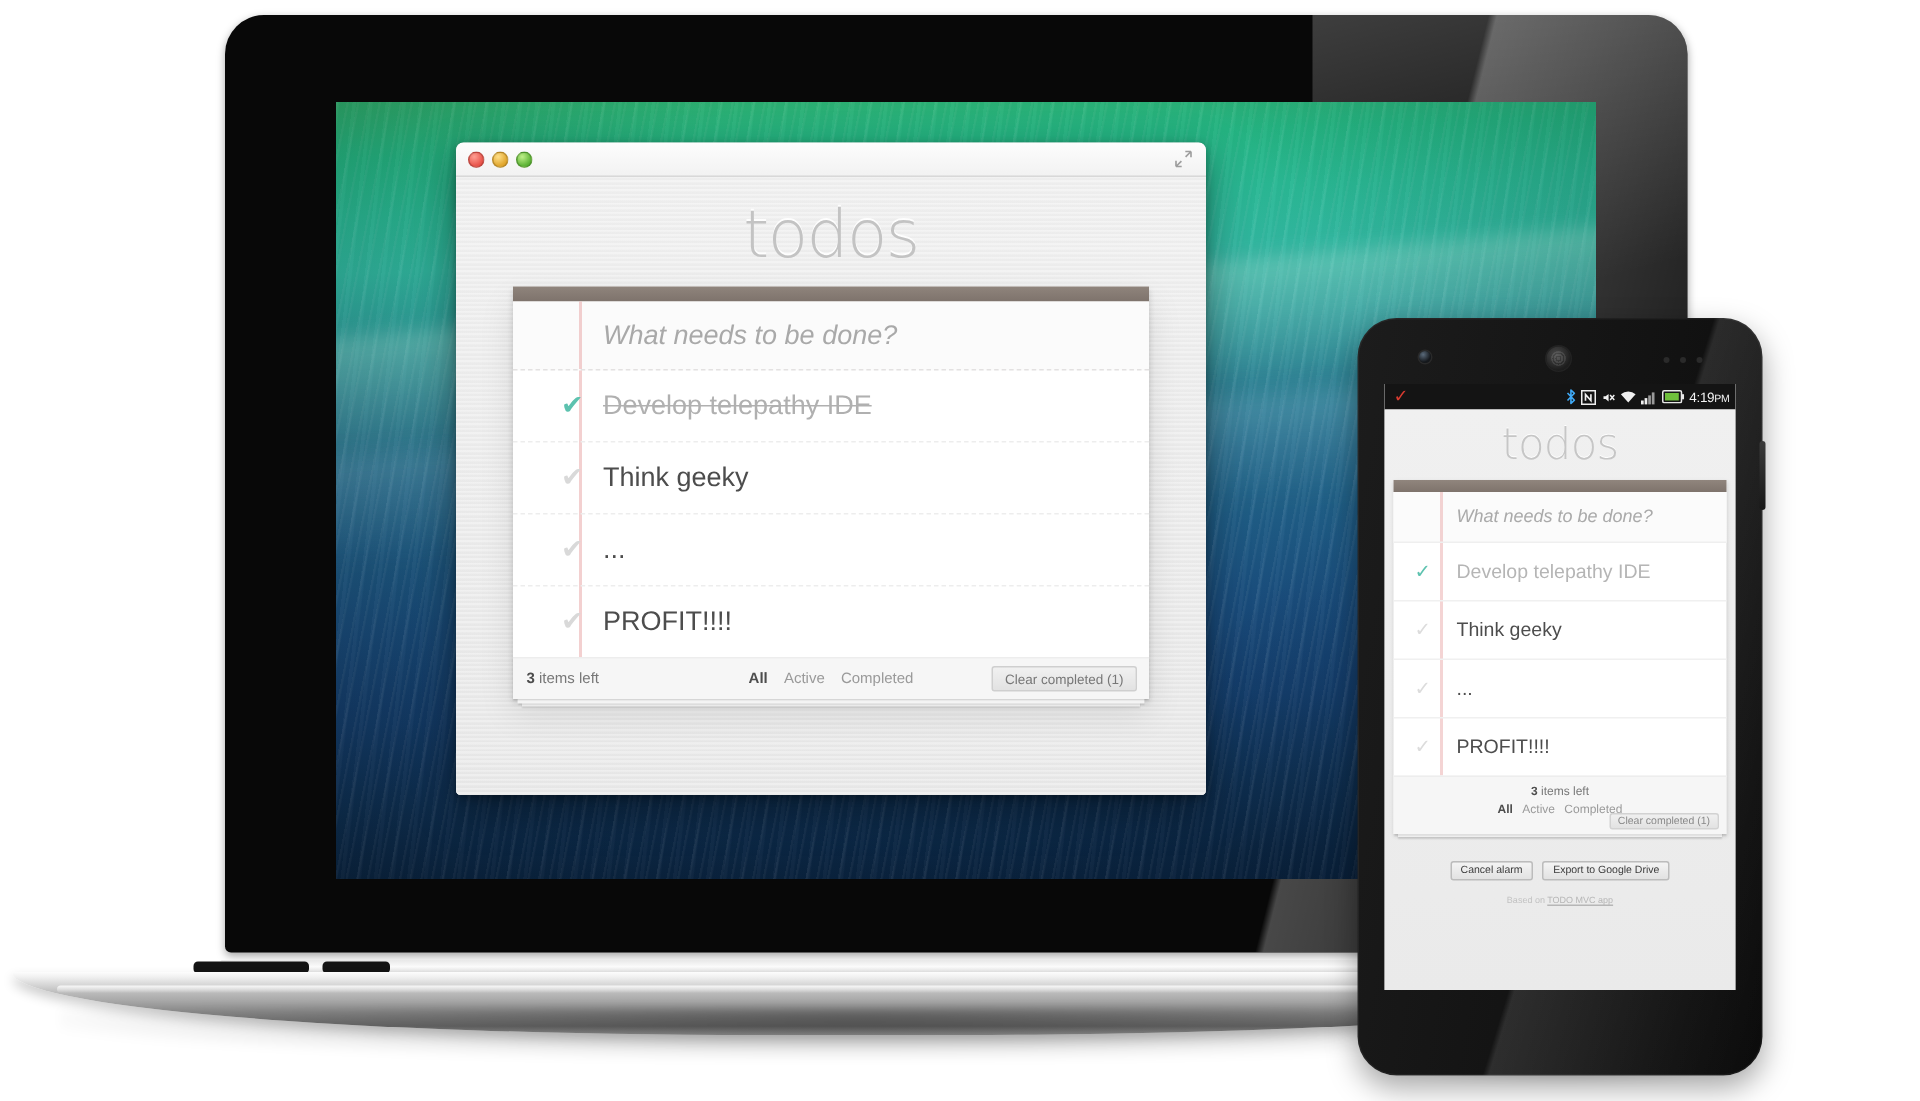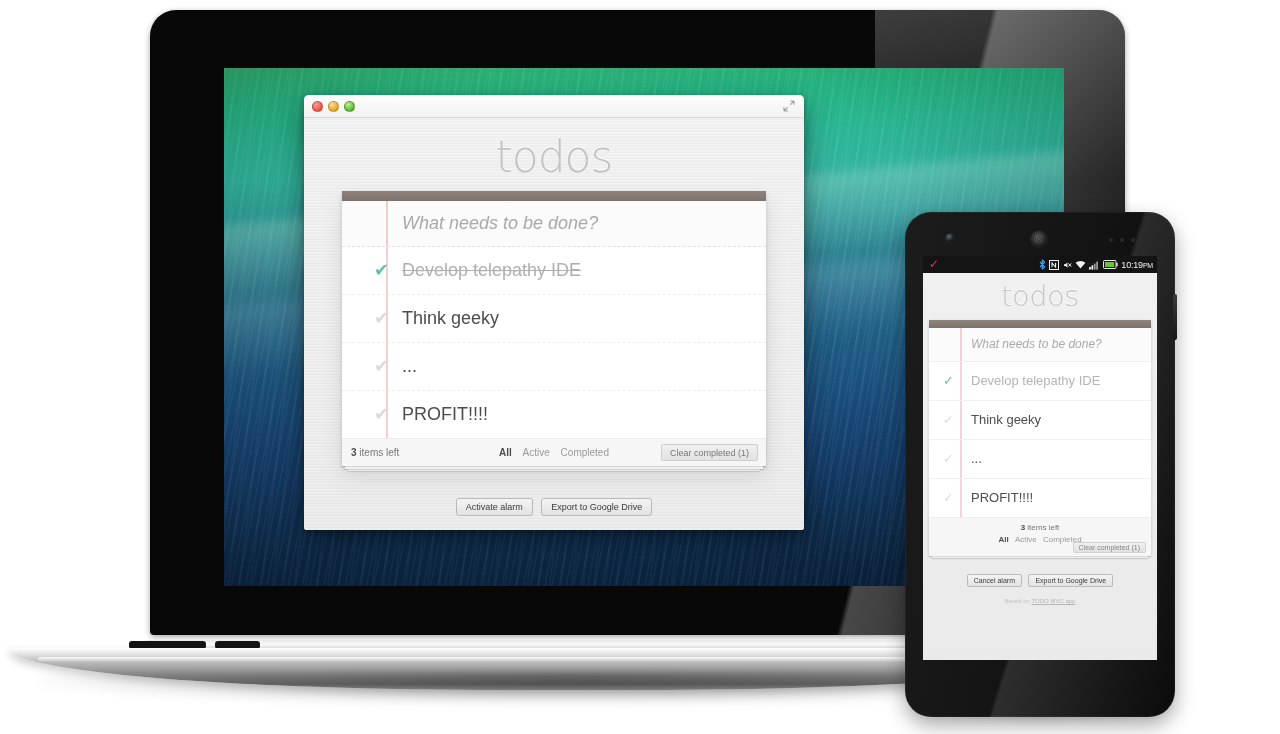--- a/index.html
+++ b/index.html
@@ -713,24 +713,20 @@
                 <span class="filters">
                   <span class="sel">All</span>
                   <span>Active</span>
                   <span>Completed</span>
                 </span>
 
                 <span class="clear-btn">Clear completed (1)</span>
               </div>
             </div>
 
-            <div class="extra-buttons">
-              <span class="xbtn">Activate alarm</span>
-              <span class="xbtn">Export to Google Drive</span>
-            </div>
 
           </div>
         </div>
       </div>
     </div>
 
     <div class="laptop-base" style="left:-142px;">
       <div class="base-lip"></div>
       <div class="foot a"></div>
       <div class="foot b"></div>
@@ -780,21 +776,21 @@
             <rect x="0" y="7" width="1.8" height="2.6" fill="#f0f0f0"></rect>
             <rect x="2.4" y="5.4" width="1.8" height="4.2" fill="#f0f0f0"></rect>
             <rect x="4.8" y="3.6" width="1.8" height="6" fill="#9a9a9a"></rect>
             <rect x="7.2" y="1.6" width="1.8" height="8" fill="#9a9a9a"></rect>
           </svg>
           <svg class="ic" width="15" height="9" viewBox="0 0 15 9">
             <rect x="0.5" y="0.5" width="12.5" height="8" rx="1" fill="none" stroke="#e8e8e8" stroke-width="1"></rect>
             <rect x="13.3" y="2.8" width="1.4" height="3.4" fill="#e8e8e8"></rect>
             <rect x="2" y="2" width="9.2" height="5" fill="#6fbf3c"></rect>
           </svg>
-          <span class="sb-time"><span>10:19</span><span class="ampm">PM</span></span>
+          <span class="sb-time"><span>4:19</span><span class="ampm">PM</span></span>
         </div>
       </div>
 
       <div class="m-page">
         <div class="m-title">todos</div>
 
         <div class="m-app">
           <div class="m-togglebar"></div>
 
           <div class="m-new">

